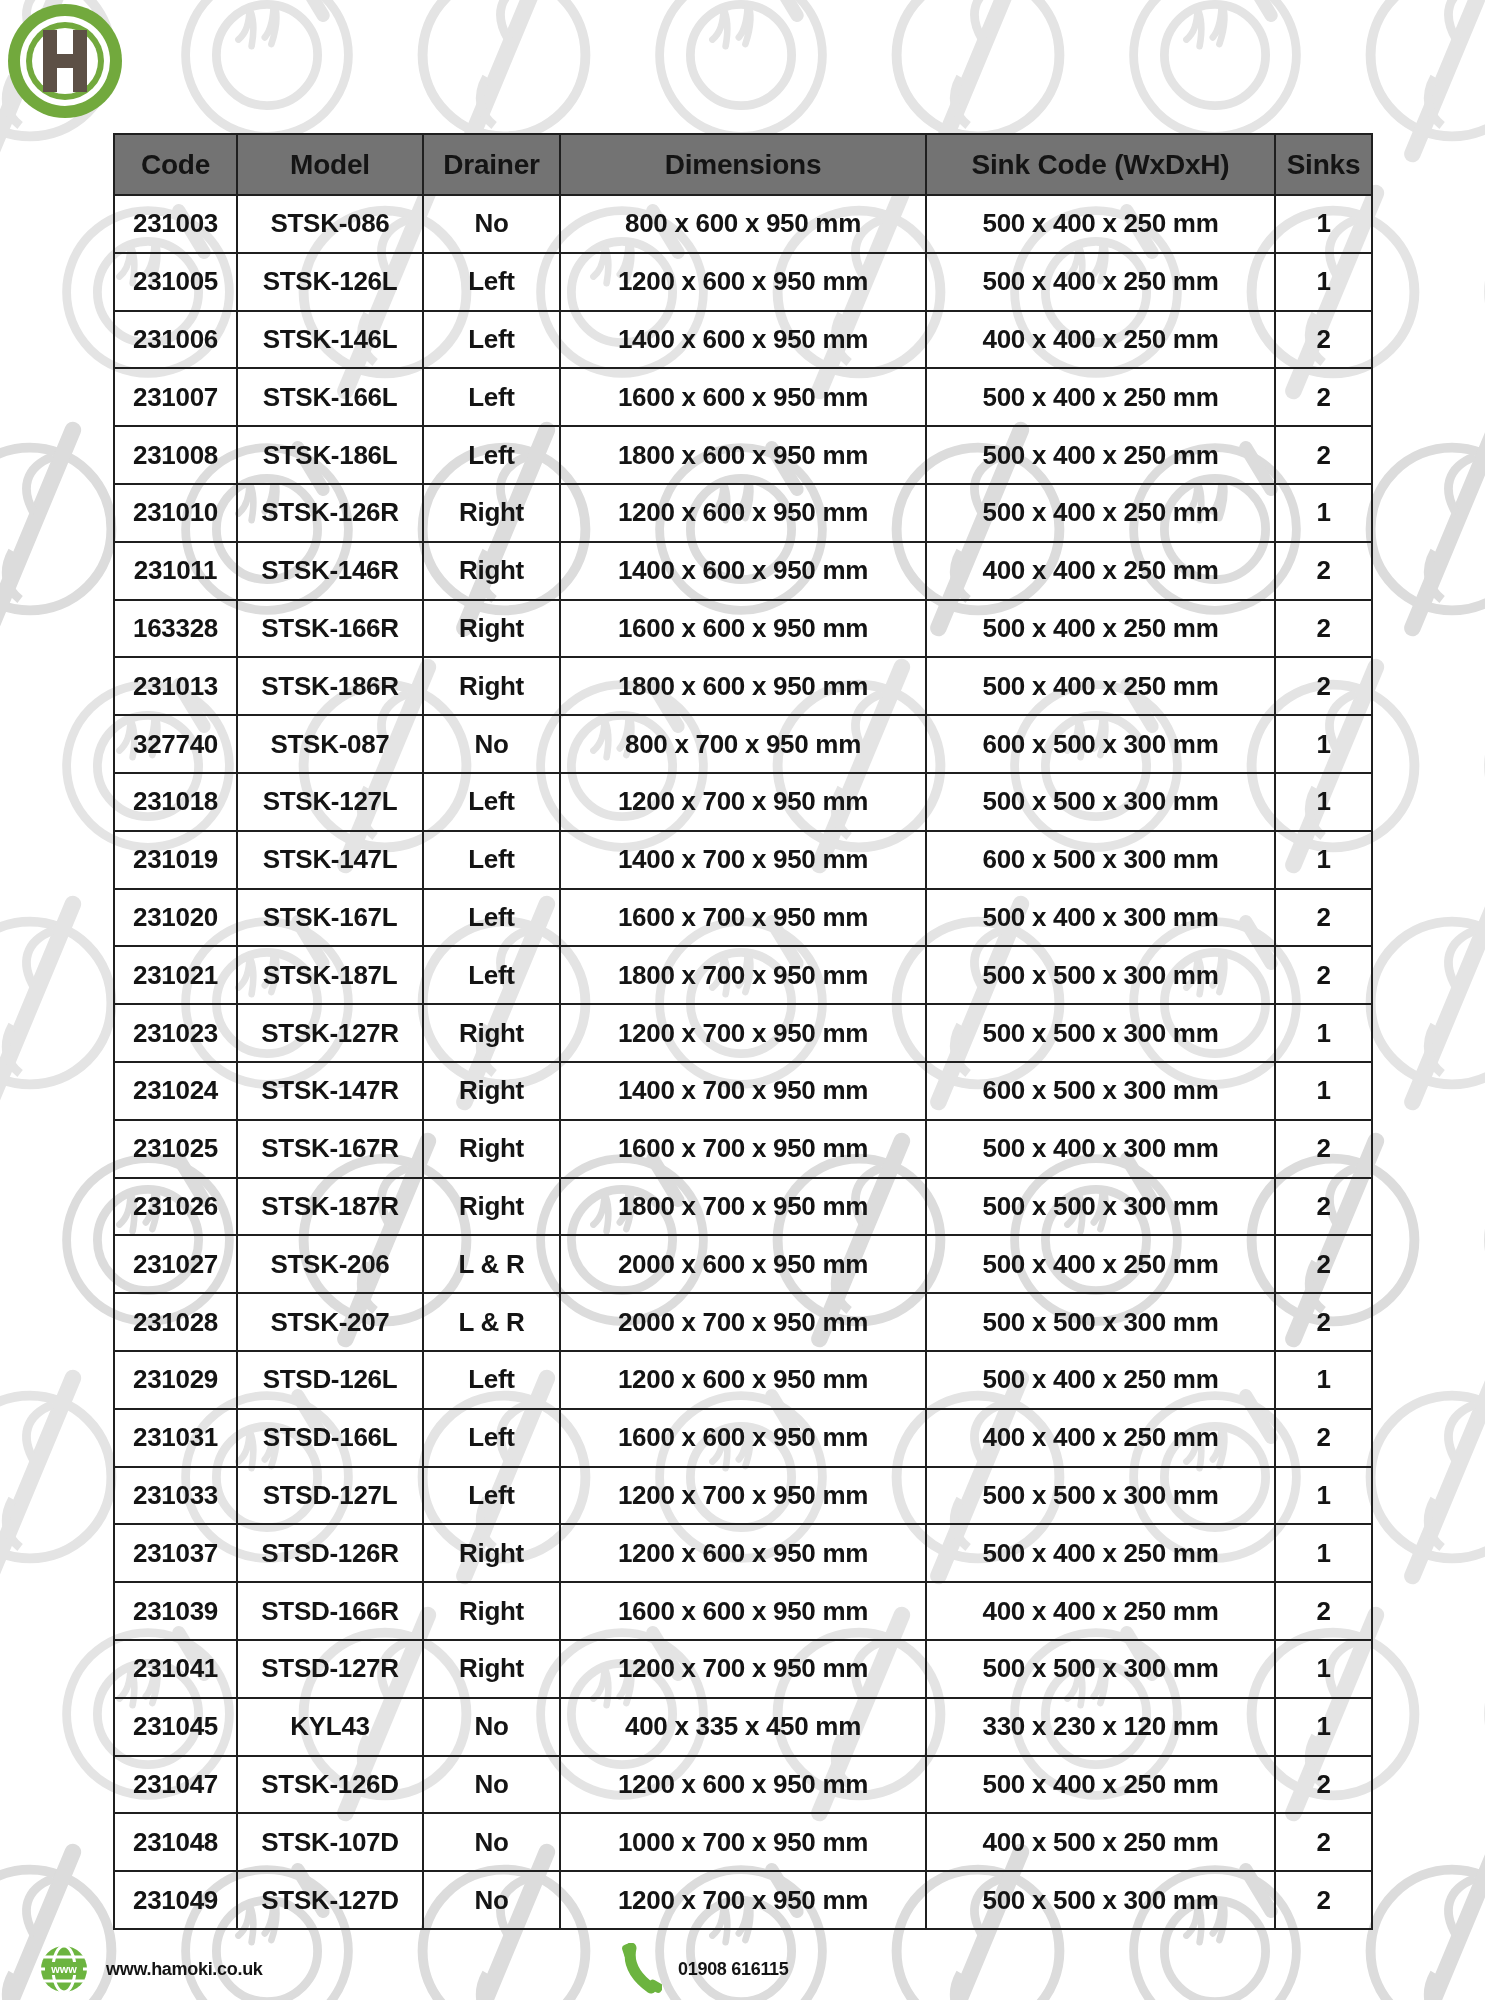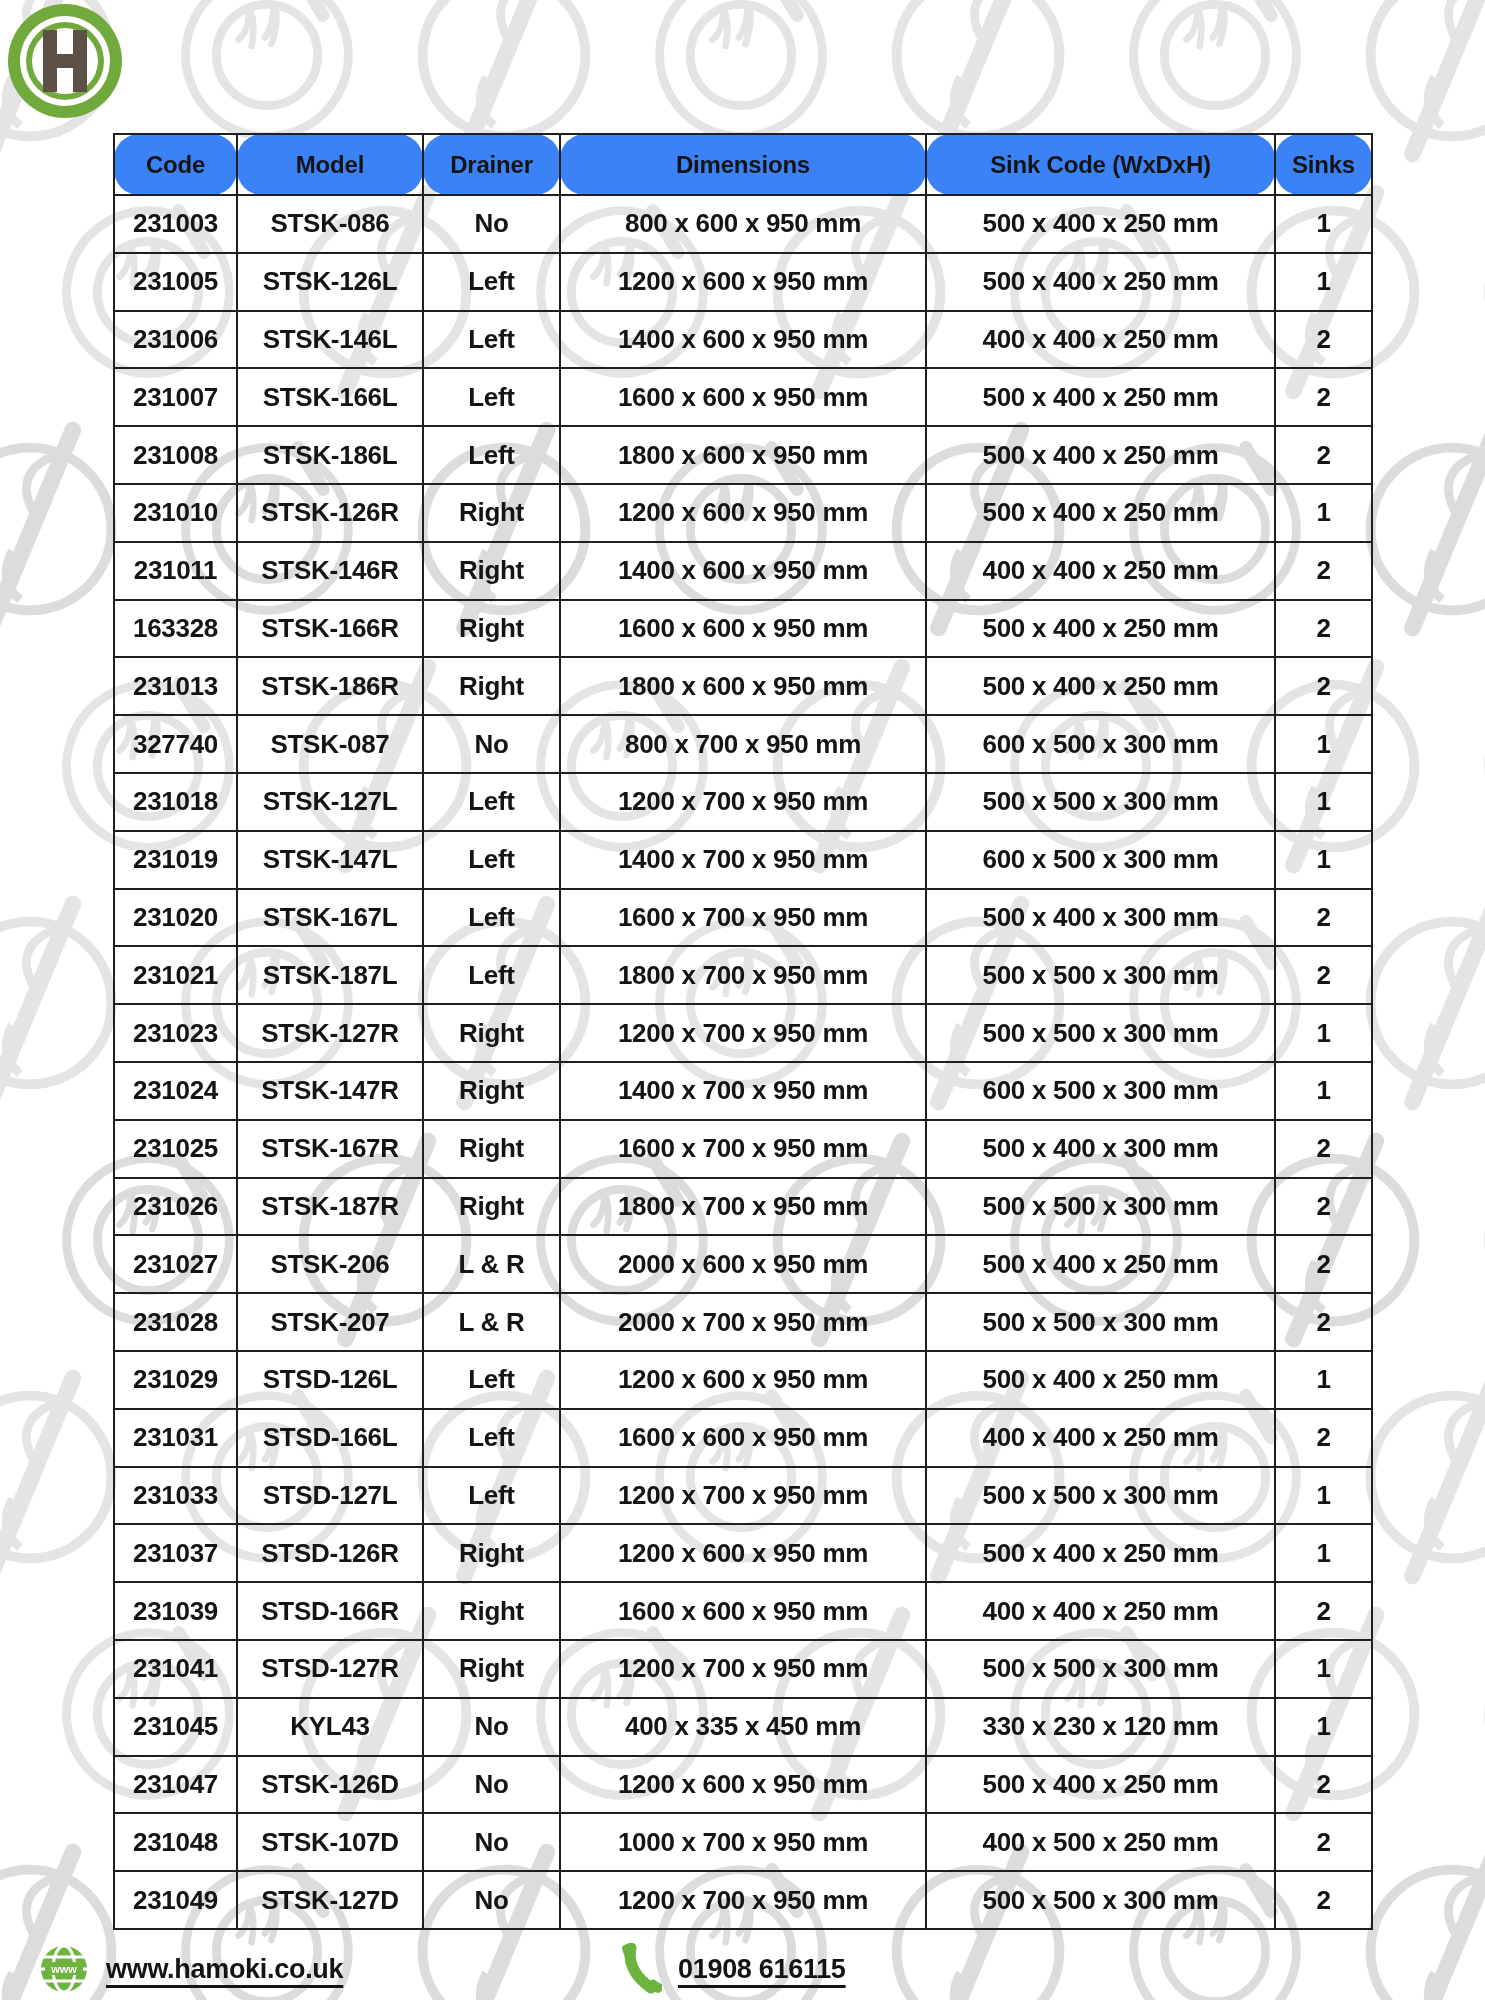--- a/index.html
+++ b/index.html
@@ -3,26 +3,26 @@
 <meta charset="utf-8">
 <style>
   html,body{margin:0;padding:0;}
   .page{position:relative;width:1485px;height:2000px;background:#ffffff;overflow:hidden;
         font-family:"Liberation Sans", sans-serif;font-weight:700;color:#161616;}
   .watermarks{position:absolute;inset:0;z-index:0;}
   .watermarks svg{position:absolute;}
   .logo{position:absolute;left:6px;top:2px;z-index:3;}
   table.spec{position:absolute;left:113px;top:133px;width:1258px;z-index:2;
              border-collapse:collapse;table-layout:fixed;}
-  table.spec th{background:#3b82f6;height:59px;font-size:24px;letter-spacing:-0.2px;border-radius:25px;}
+  table.spec th{background:#737373;height:59px;font-size:28px;letter-spacing:-0.2px;}
   table.spec td{height:55.8px;font-size:26px;letter-spacing:-0.3px;background:transparent;}
   table.spec th, table.spec td{border:2px solid #1f1f1f;padding:0;text-align:center;
              vertical-align:middle;font-weight:700;color:#141414;white-space:nowrap;overflow:hidden;}
   .contact{position:absolute;top:1940px;height:58px;display:flex;align-items:center;gap:16px;z-index:2;}
-  .contact .label{font-size:27px;letter-spacing:-0.3px;text-decoration:underline;
+  .contact .label{font-size:18px;letter-spacing:-0.3px;
              text-decoration-thickness:3px;text-underline-offset:7px;color:#141414;}
   #c-web{left:38px;} #c-phone{left:622px;} #c-email{left:1092px;}
 </style>
 </head>
 <body>
 
 <div class="page">
 
   <div class="watermarks">
       <svg width="220" height="220" viewBox="0 0 200 200" style="left: -80px; top: -55px;">

